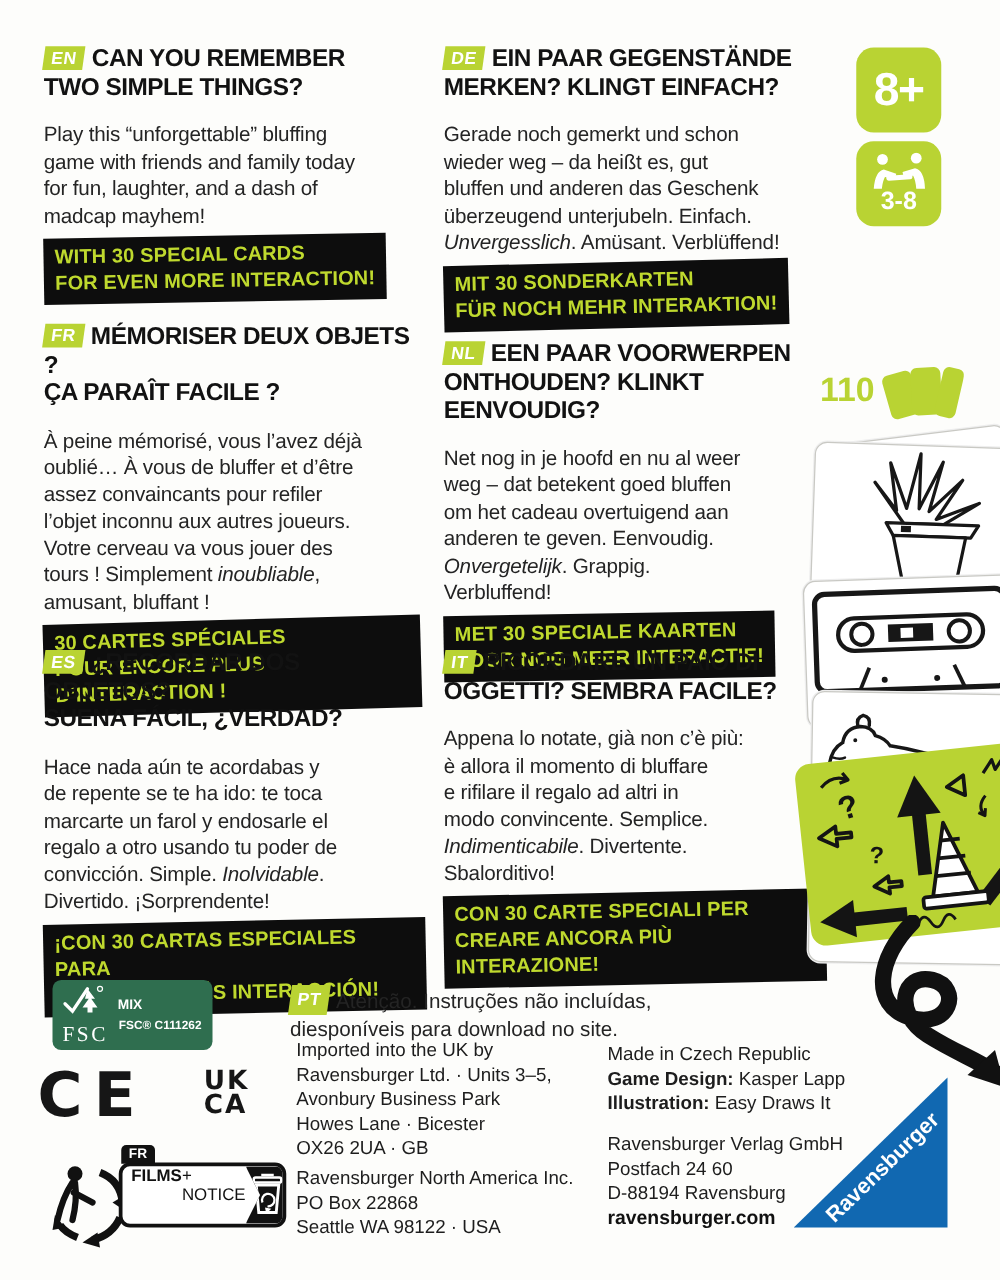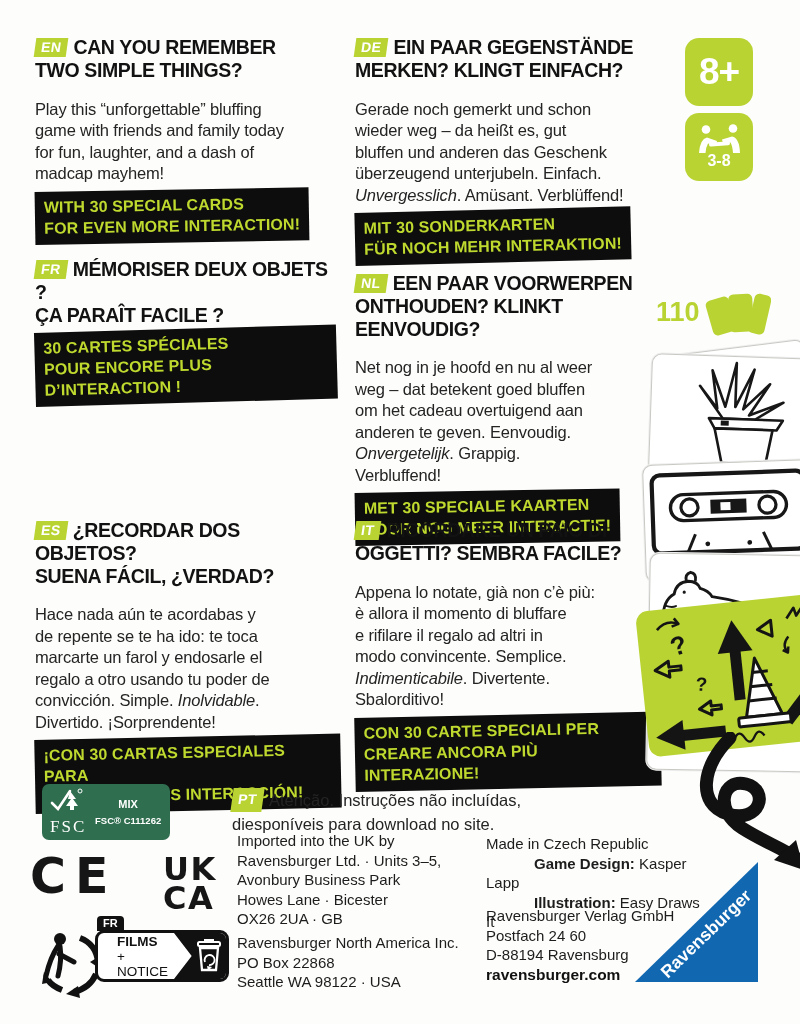--- a/index.html
+++ b/index.html
@@ -19,51 +19,51 @@
   .sec-body i{font-style:italic;}
   .banner{display:inline-block;margin-top:7px;background:#0d0d0d;color:#bfd92e;font-weight:bold;
           font-size:16px;line-height:1.32;letter-spacing:0.1px;padding:5px 9px 6px;white-space:pre-line;
           transform:rotate(-1.3deg);transform-origin:left center;}
 
   
   .rail{left:685px;top:38px;display:flex;flex-direction:column;gap:7px;}
   .tile{width:68px;height:68px;background:#b9d333;border-radius:14px;display:flex;flex-direction:column;
         align-items:center;justify-content:center;color:#fff;}
   .tile .big{font-size:37px;font-weight:bold;letter-spacing:-1px;}
-  .tile .small{font-size:16px;font-weight:bold;margin-top:-2px;}
+  .tile .small{font-size:20px;font-weight:bold;margin-top:-2px;}
   .count{color:#b9d333;font-size:27px;font-weight:bold;letter-spacing:0px;}
 
   
   .wcard{background:#fff;border:1.5px solid #c9c9c4;border-radius:10px;box-shadow:0 0 0 1px #eee;}
   .limecard{background:#b9d333;border-radius:12px;}
 
   
   .pt-note{font-size:16.5px;line-height:21px;white-space:pre-line;color:#242424;}
 
   
   .fsc{width:128px;height:56px;background:#2f6e4f;border-radius:7px;color:#fff;display:flex;
        align-items:center;padding:0 8px;box-sizing:border-box;gap:8px;}
   .fsc .brand{font-family:"Liberation Serif",serif;font-size:17px;letter-spacing:2px;}
-  .fsc .mix{font-size:11px;font-weight:bold;text-align:center;}
+  .fsc .mix{font-size:11px;font-weight:bold;text-align:left;}
   .fsc .code{font-size:9.5px;font-weight:bold;margin-top:5px;}
 
   
   .ce{font-size:49px;font-weight:bold;letter-spacing:9px;color:#161616;font-family:"DejaVu Sans",sans-serif;}
-  .ukca{font-size:32px;font-weight:800;line-height:0.92;letter-spacing:1.5px;color:#161616;white-space:pre-line;
+  .ukca{font-size:21px;font-weight:800;line-height:0.92;letter-spacing:1.5px;color:#161616;white-space:pre-line;
         font-family:"DejaVu Sans",sans-serif;}
 
   
   .foot{font-size:15px;line-height:19.5px;white-space:pre-line;color:#1d1d1d;}
-  .foot b{font-weight:bold;margin-left:48px;}
+  .foot b{font-weight:bold;}
   .site{font-size:15.5px;font-weight:bold;color:#111;}
 
   
   .films-box{width:134px;height:52px;background:#fff;border:3px solid #111;border-radius:9px;
              display:flex;align-items:stretch;overflow:hidden;box-sizing:border-box;}
-  .films-text{flex:1;display:flex;flex-direction:column;justify-content:center;padding-left:19px;}
+  .films-text{flex:1;display:flex;flex-direction:row;justify-content:center;padding-left:7px;}
   .films-text .l1{font-size:13.5px;font-weight:800;color:#111;}
   .films-text .l2{font-size:13.5px;font-weight:400;color:#111;}
   .films-arrow{width:52px;background:#111;clip-path:polygon(0 0,100% 0,100% 100%,0 100%,34% 50%);
                display:flex;align-items:center;justify-content:flex-end;}
   .fr-tab{position:absolute;left:2px;top:-14px;background:#111;color:#fff;font-size:11px;font-weight:bold;
           padding:1px 6px 2px;border-radius:4px 4px 0 0;}
 </style>
 </head>
 <body>
 
@@ -92,20 +92,27 @@
 <i>Unvergesslich</i>. Amüsant. Verblüffend!</div>
   <div class="banner" style="transform:rotate(-1.4deg);">MIT 30 SONDERKARTEN
 FÜR NOCH MEHR INTERAKTION!</div>
 </div>
 
 <div class="abs section" style="left:35px;top:258px;">
   <div class="sec-head">
     <span class="lang-tag">FR</span><span class="title-text">MÉMORISER DEUX OBJETS ?
 ÇA PARAÎT FACILE ?</span>
   </div>
+  <div class="sec-body">À peine mémorisé, vous l’avez déjà
+oublié… À vous de bluffer et d’être
+assez convaincants pour refiler
+l’objet inconnu aux autres joueurs.
+Votre cerveau va vous jouer des
+tours ! Simplement <i>inoubliable</i>,
+amusant, bluffant !</div>
   <div class="banner" style="transform:rotate(-1.6deg);">30 CARTES SPÉCIALES
 POUR ENCORE PLUS D’INTERACTION !</div>
 </div>
 
 <div class="abs section" style="left:355px;top:272px;">
   <div class="sec-head">
     <span class="lang-tag">NL</span><span class="title-text">EEN PAAR VOORWERPEN
 ONTHOUDEN? KLINKT EENVOUDIG?</span>
   </div>
   <div class="sec-body">Net nog in je hoofd en nu al weer

